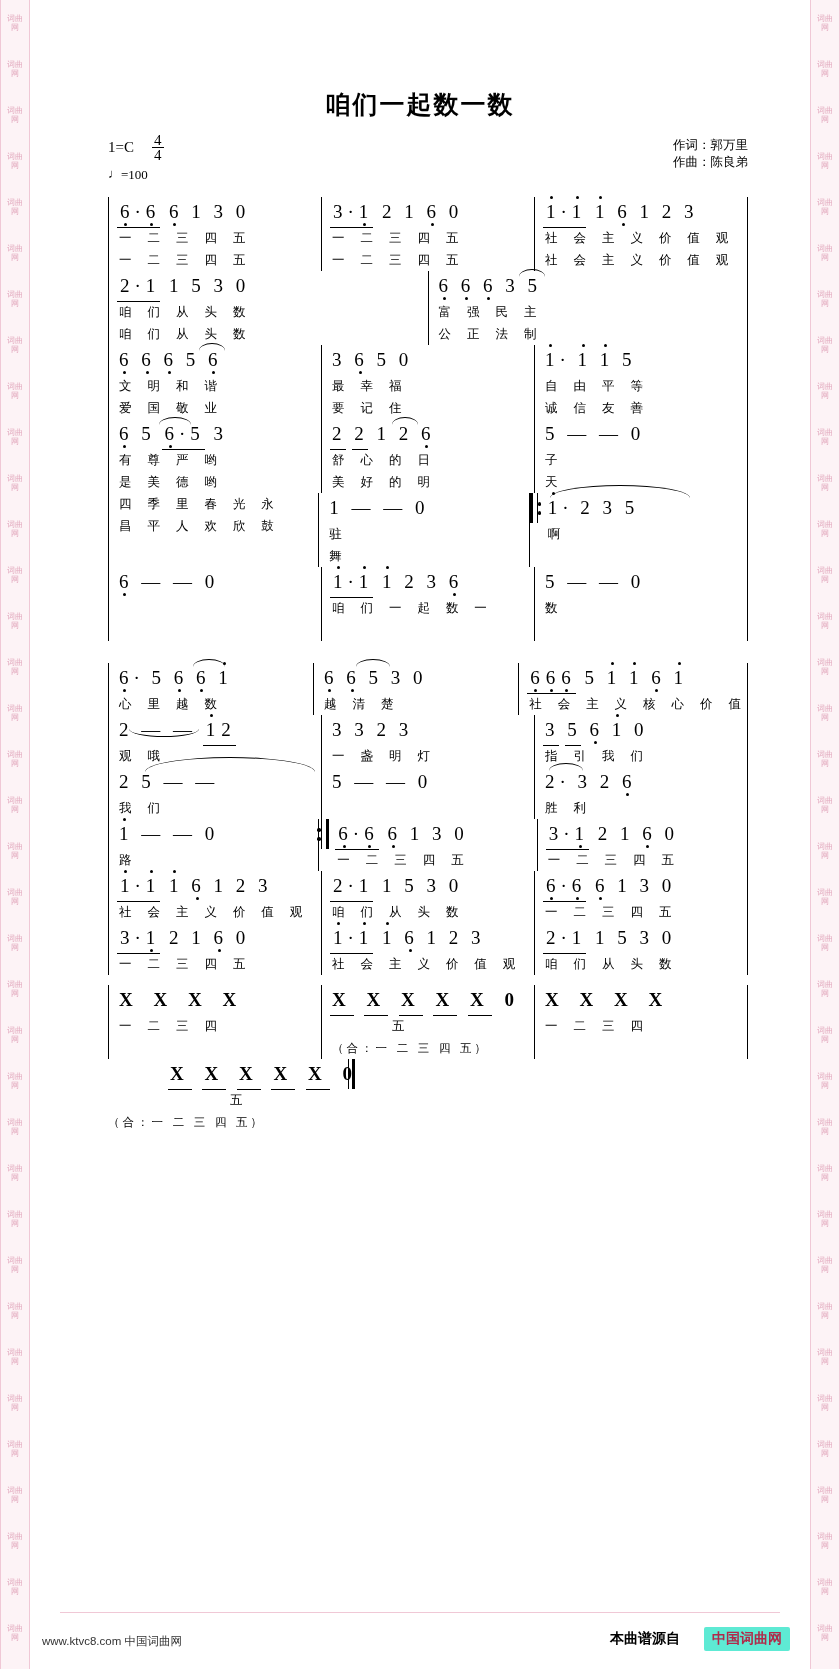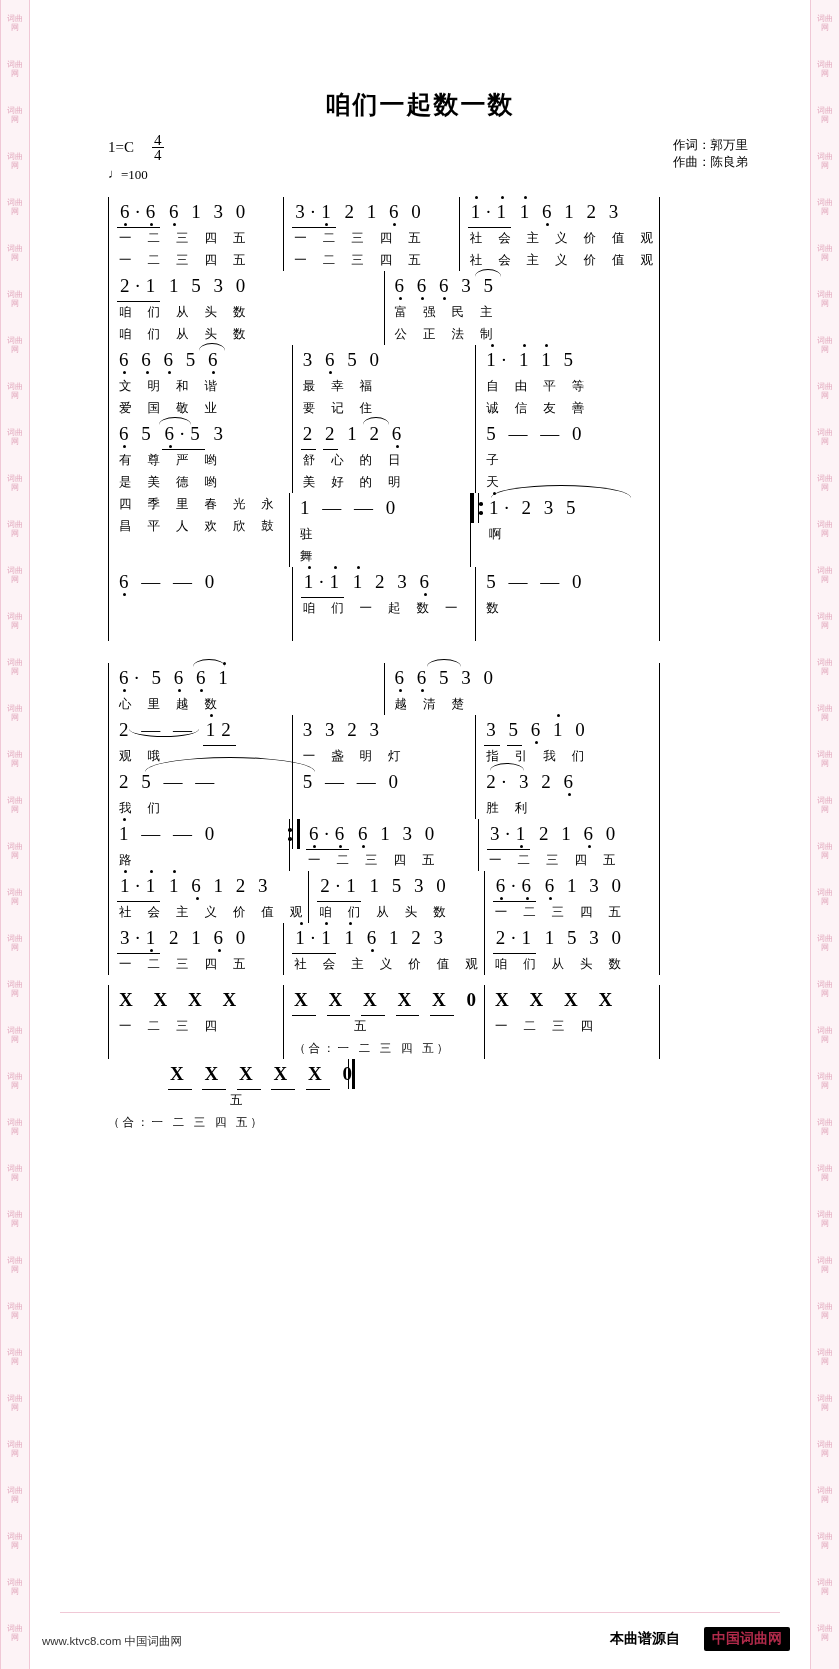--- a/index.html
+++ b/index.html
@@ -97,21 +97,21 @@
     text-align: right;
     line-height: 17px;
     color: #000;
   }
 
   
   .system {
     position: relative;
     display: flex;
     margin: 0 0 0 78px;
-    width: 552px;
+    width: 640px;
     box-sizing: border-box;
   }
   .measure {
     position: relative;
     box-sizing: border-box;
     flex: 1 1 0;
     padding-left: 8px;
     border-right: 1.6px solid #000;
     min-height: 44px;
   }
@@ -223,21 +223,21 @@
     position: absolute;
     right: 20px; bottom: 0px;
     font-size: 14px;
     font-weight: bold;
     color: #000;
     display: flex;
     align-items: center;
     gap: 24px;
   }
   .footer-badge {
-    background: #000000;
+    background: #5eead4;
     color: #b02a4a;
     padding: 3px 8px;
     border-radius: 2px;
     font-weight: bold;
   }
   .hr-bottom {
     position: absolute;
     left: 30px; right: 30px;
     bottom: 56px;
     border-top: 1px solid #f0c8d6;
@@ -569,20 +569,26 @@
       </div>
       <div class="lyrics">心 里 越 数</div>
     </div>
     <div class="measure">
       <div class="notes">
         <span class="n dn">6</span> <span class="n dn">6</span> <span class="n">5</span> <span class="n">3</span> <span class="n">0</span>
         <span class="tie" style="left:34px;top:-4px;width:34px;"></span>
       </div>
       <div class="lyrics">越 清 楚</div>
     </div>
+    <div class="measure">
+      <div class="notes">
+        <span class="beam"><span class="n dn">6</span><span class="n dn">6</span><span class="n dn">6</span></span> <span class="n">5</span> <span class="n up">1</span> <span class="n up">1</span> <span class="n dn">6</span> <span class="n up">1</span>
+      </div>
+      <div class="lyrics">社 会 主 义 核 心 价 值</div>
+    </div>
   </div>
 
   <div class="system">
     <div class="measure firstbar">
       <div class="notes">
         <span class="n">2</span> <span class="n">—</span> <span class="n">—</span> <span class="beam"><span class="n up">1</span><span class="n">2</span></span>
         <span class="tie" style="left:12px;top:14px;width:70px;transform:scaleY(-1);"></span>
       </div>
       <div class="lyrics">观      哦</div>
     </div>

